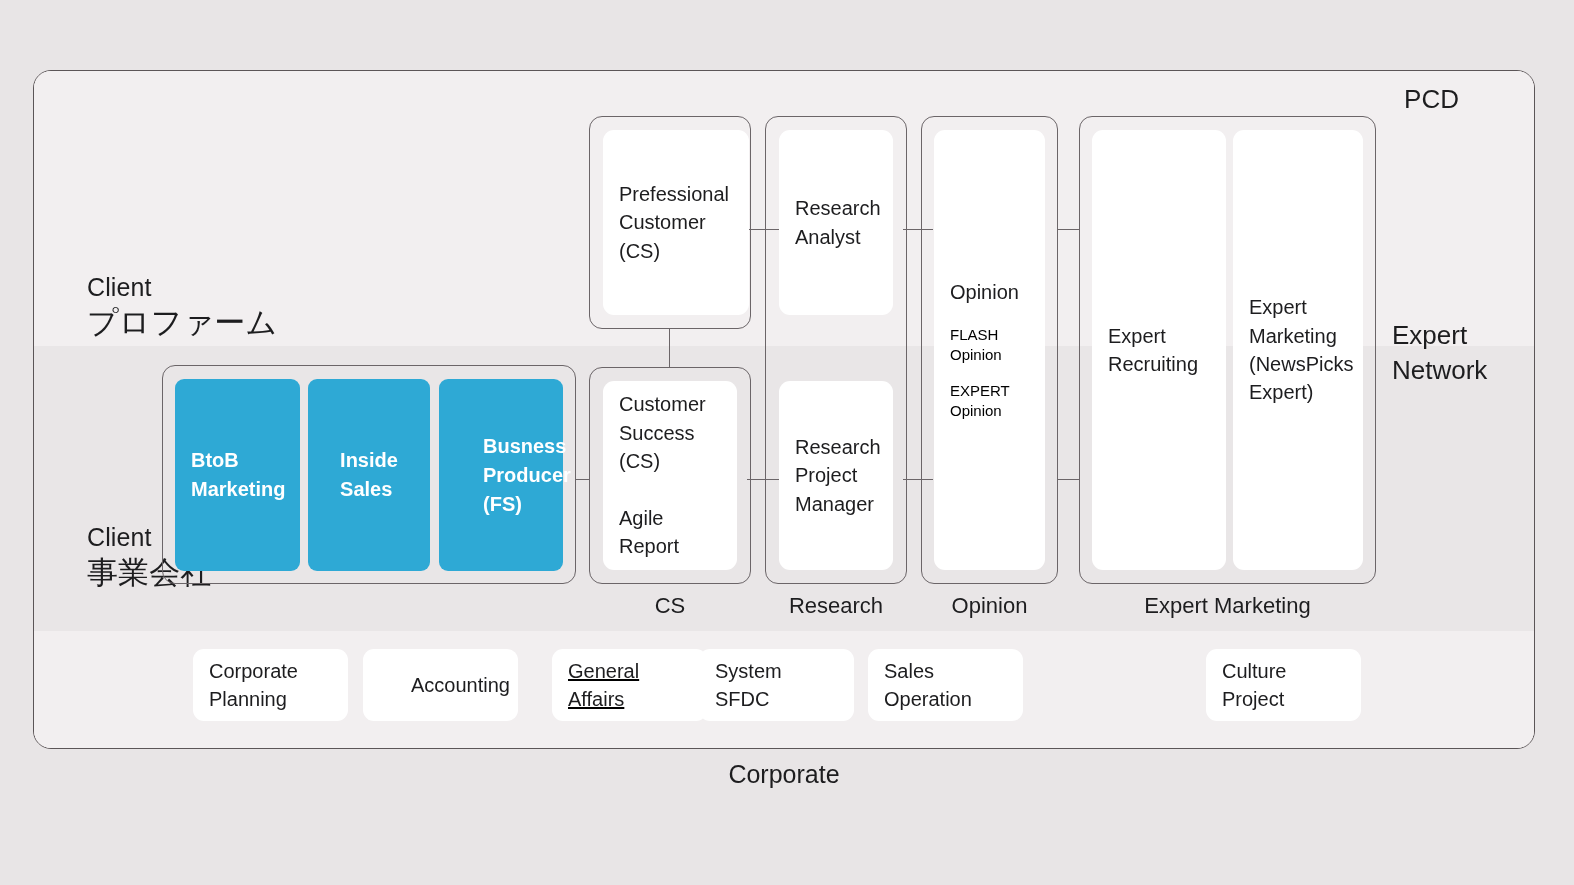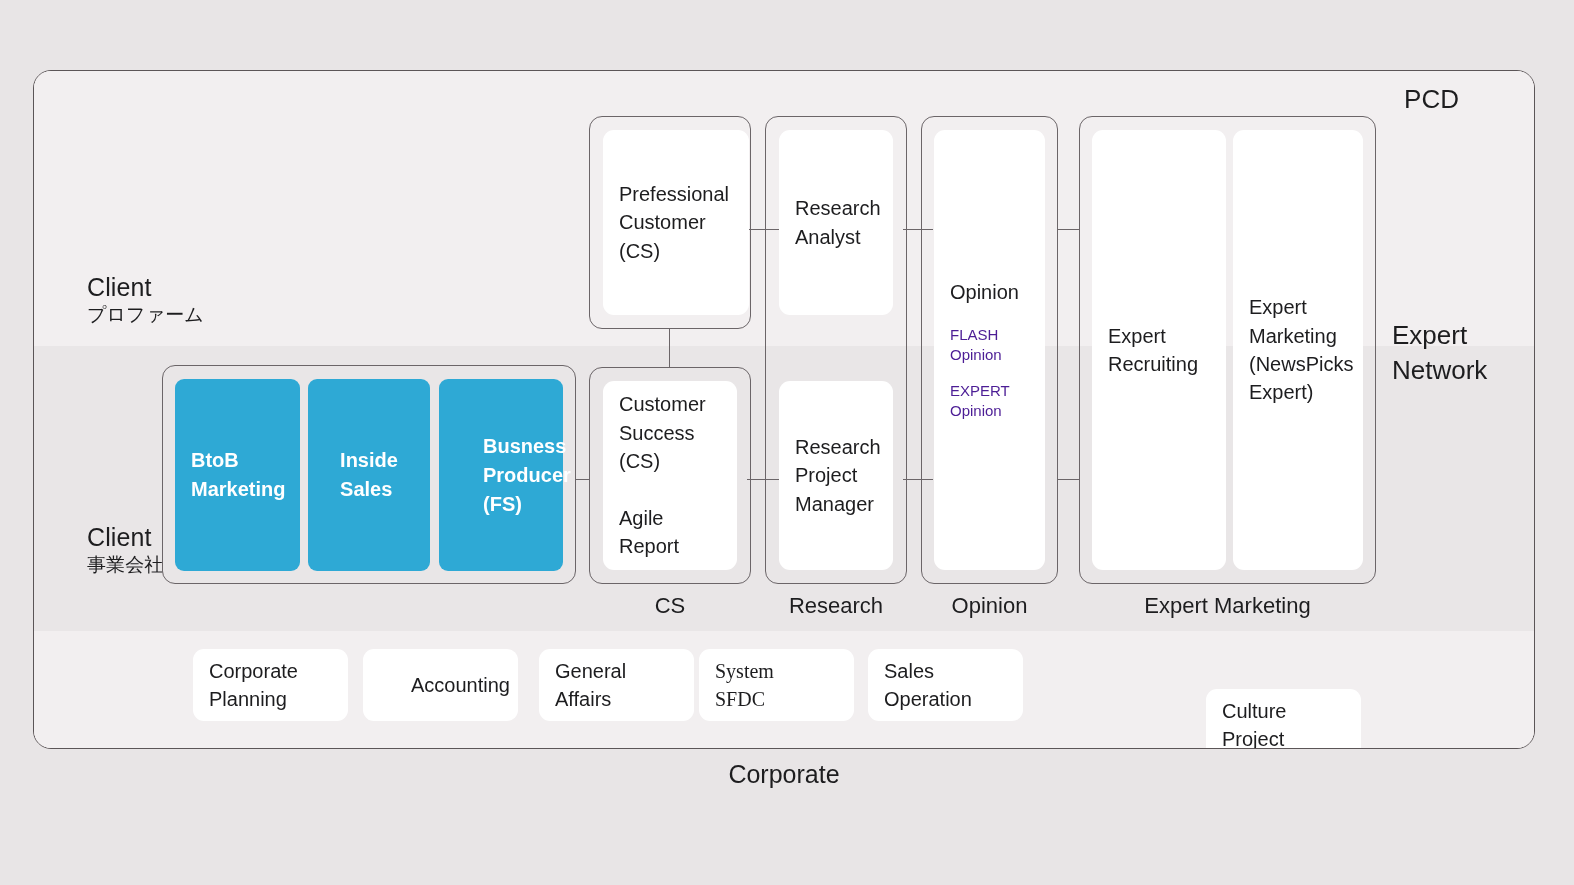--- a/index.html
+++ b/index.html
@@ -43,21 +43,21 @@
   .band-bottom { top: 560px; height: 119px; background: #f2eff0; }
 
   
   .row-label {
     position: absolute;
     font-size: 25px;
     color: #1d1d1f;
     line-height: 1.28;
     letter-spacing: .1px;
   }
-  .row-label .jp { display: block; font-size: 19px; }
+  .row-label .jp { display: block; font-size: 31px; }
 
   #row-label-1 { left: 53px; top: 200px; }
   #row-label-2 { left: 53px; top: 450px; }
 
   
   #expert-network-label {
     position: absolute;
     left: 1392px;
     top: 318px;
     font-size: 26px;
@@ -106,21 +106,21 @@
   
   .opinion-stack { display: block; }
   .opinion-stack .op-main {
     font-size: 20px;
     color: #1d1d1f;
     line-height: 1.3;
     margin-bottom: 20px;
   }
   .opinion-stack .op-sub {
     font-size: 15px;
-    color: #4c1d95;
+    color: #000000;
     line-height: 1.34;
     white-space: pre-line;
     margin-bottom: 16px;
   }
   .opinion-stack .op-sub:last-child { margin-bottom: 0; }
 
   
   .conn {
     position: absolute;
     background: #6b6568;
@@ -295,37 +295,37 @@
 
     <div class="card" style="left:159px; top:578px; width:155px; height:72px;">
       <span class="card-text">Corporate
 Planning</span>
     </div>
 
     <div class="card" style="left:329px; top:578px; width:155px; height:72px;padding-left:48px;">
       <span class="card-text">Accounting</span>
     </div>
 
-    <div class="card" style="left:505px; top:578px; width:155px; height:72px;">
+    <div class="card" style="left:518px; top:578px; width:155px; height:72px;text-decoration:underline;">
       <span class="card-text">General
 Affairs</span>
     </div>
 
-    <div class="card" style="left:665px; top:578px; width:155px; height:72px;font-family:Liberation Serif, serif;">
+    <div class="card" style="left:665px; top:578px; width:155px; height:72px;">
       <span class="card-text">System
 SFDC</span>
     </div>
 
     <div class="card" style="left:834px; top:578px; width:155px; height:72px;">
       <span class="card-text">Sales
 Operation</span>
     </div>
 
 
-    <div class="card" style="left:1172px; top:578px; width:155px; height:72px;margin-top:40px;">
+    <div class="card" style="left:1172px; top:578px; width:155px; height:72px;">
       <span class="card-text">Culture
 Project</span>
     </div>
 
   </div>
 
   <div id="corporate-caption">
     <span>Corporate</span>
   </div>
 

